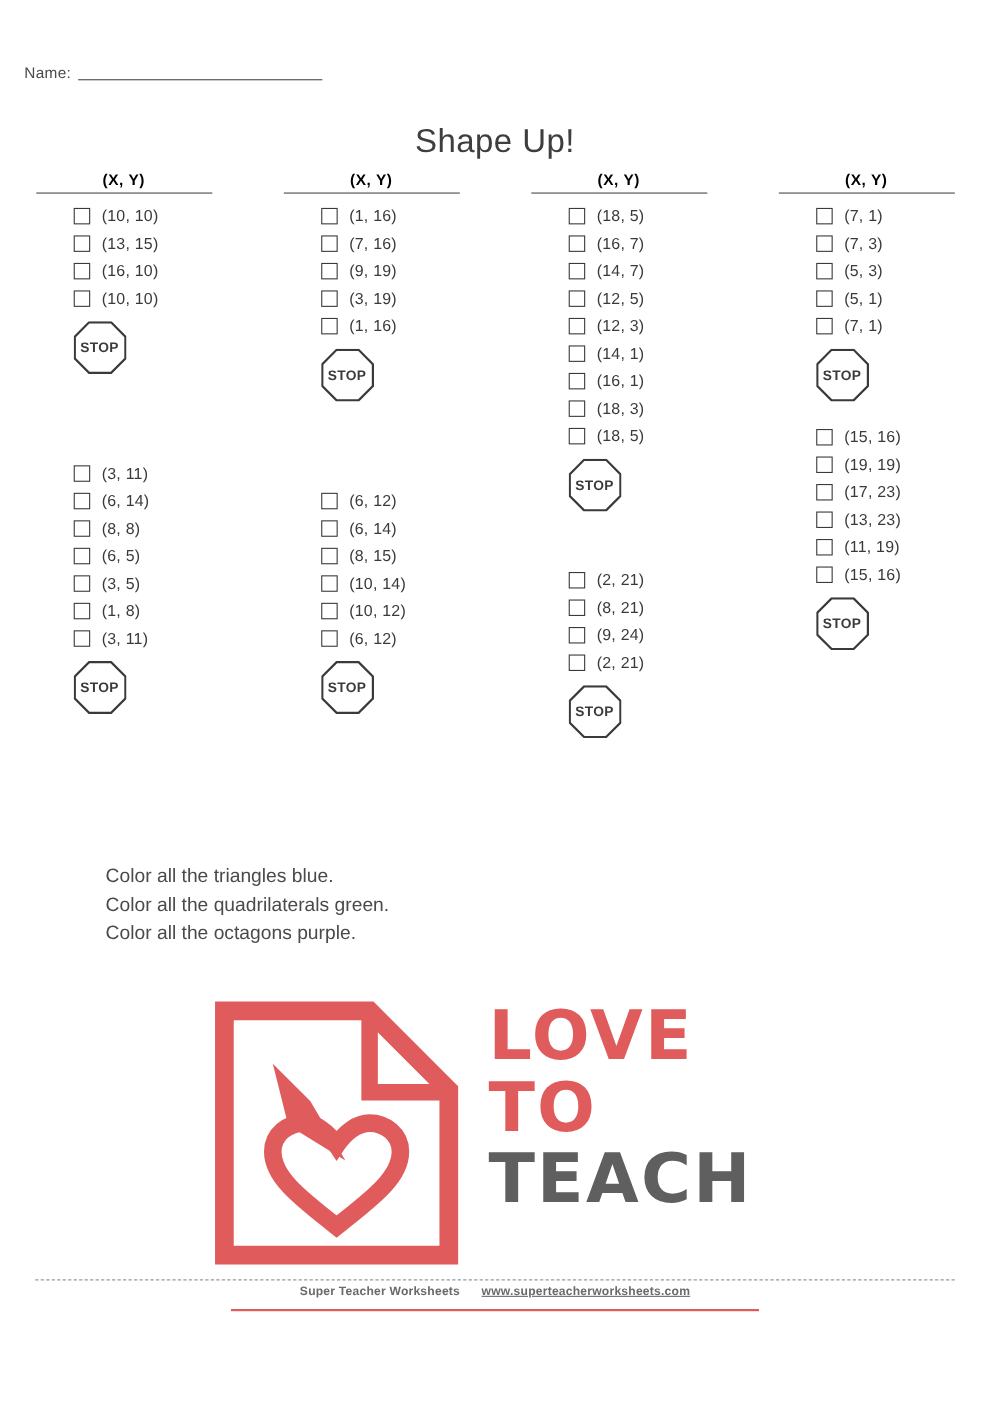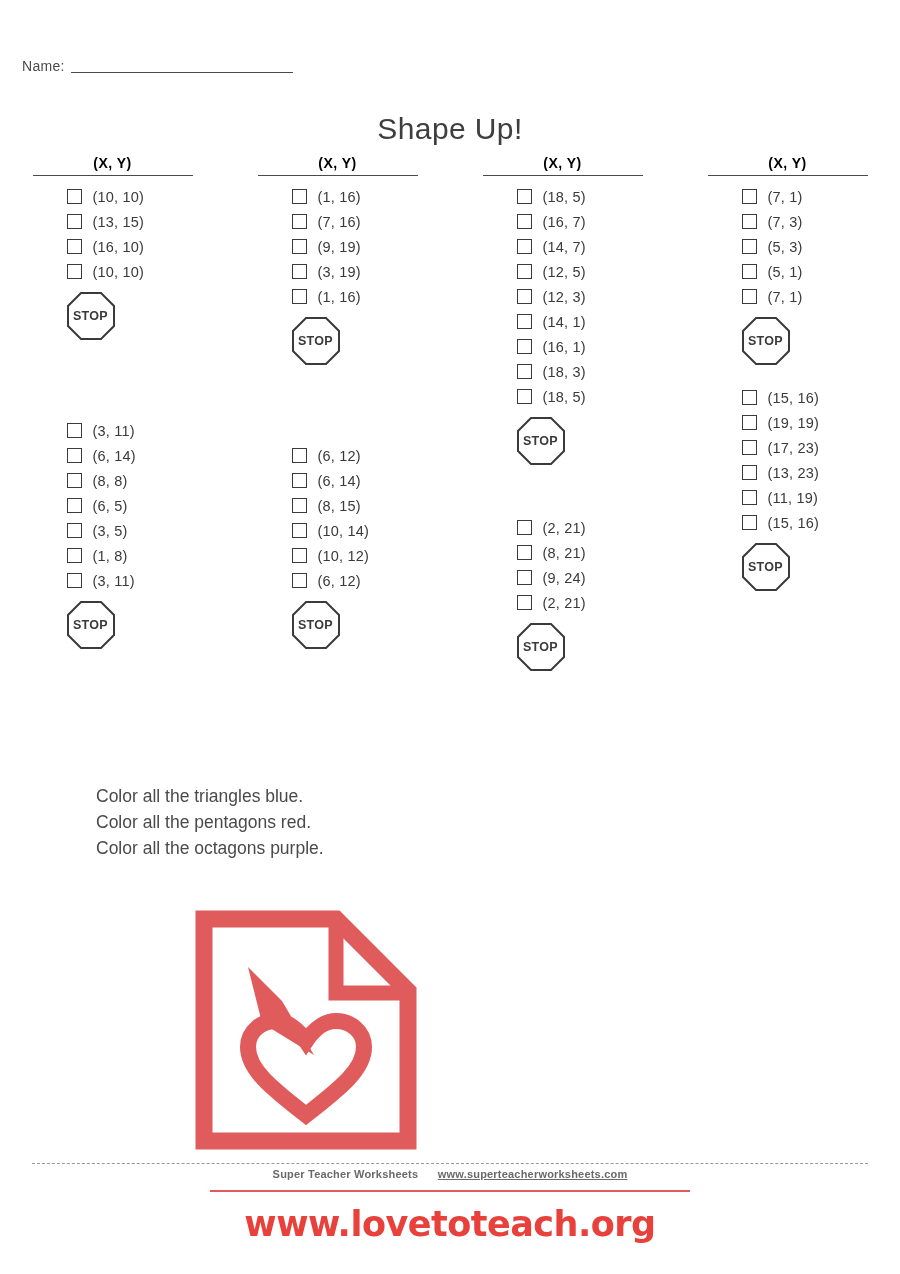--- a/index.html
+++ b/index.html
@@ -505,35 +505,39 @@
             <span class="txt">STOP</span>
           </div>
         </div>
       </div>
     </div>
 
   </div>
 
   <div class="instructions">
     <div>Color all the triangles blue.</div>
-    <div>Color all the pentagons red.</div>
+    <div>Color all the quadrilaterals green.</div>
     <div>Color all the octagons purple.</div>
   </div>
 
   <div class="logo">
     <svg class="logo-doc" viewBox="0 0 240 250">
       <path d="M18 14 H150 L222 86 V236 H18 Z" fill="none" stroke="#e05b5b" stroke-width="17"></path>
       <path d="M150 16 V88 H220" fill="none" stroke="#e05b5b" stroke-width="15"></path>
       <path d="M62 62 L96 96 L128 150 L76 118 Z" fill="#e05b5b"></path>
       <path d="M120 210 C84 182 62 164 62 142 C62 126 76 116 90 116 C101 116 112 124 120 136 C128 124 139 116 150 116 C164 116 178 126 178 142 C178 164 156 182 120 210 Z" fill="none" stroke="#e05b5b" stroke-width="16"></path>
     </svg>
+    <div class="logo-text">
+      <div class="l1">LOVE</div>
+      <div class="l2">TO</div>
+      <div class="l3">TEACH</div>
+    </div>
   </div>
 
   <div class="dash-line"></div>
   <div class="footer-credit">
     <span>Super Teacher Worksheets</span>
     <span>&nbsp;&nbsp;&nbsp;&nbsp;</span>
     <span class="u">www.superteacherworksheets.com</span>
   </div>
   <div class="red-rule"></div>
-  <div class="site-url">www.lovetoteach.org</div>
 
 </div>
 
 </body></html>

